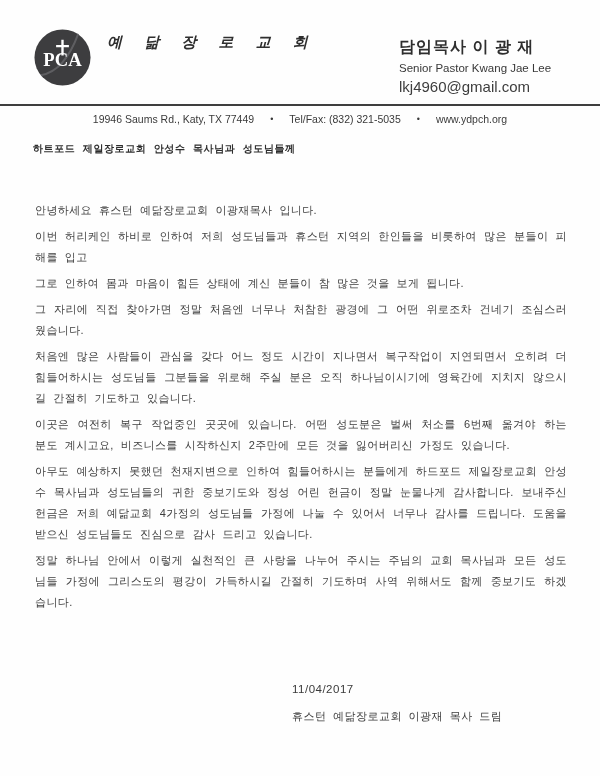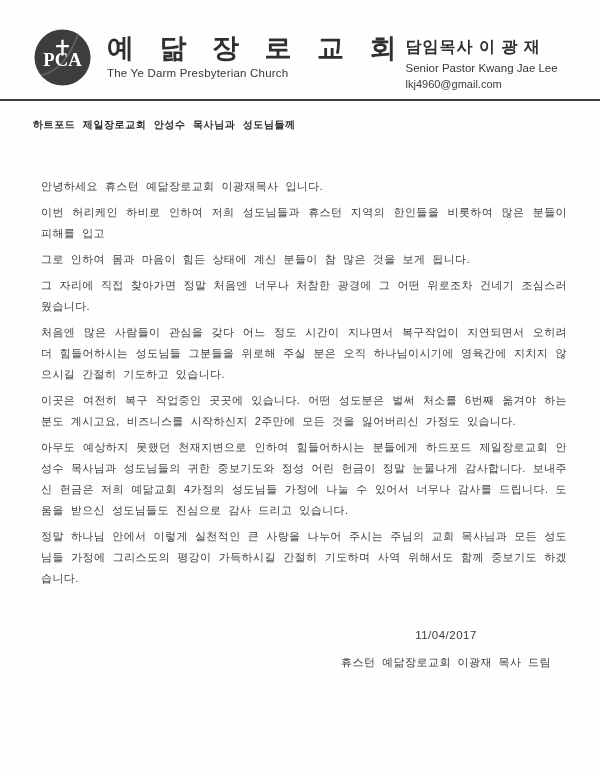--- a/index.html
+++ b/index.html
@@ -10,49 +10,49 @@
     font-family:"Liberation Sans","DejaVu Sans",sans-serif;
     color:#3b3b3b;
     overflow:hidden;
   }
   .pad{padding-left:33px;padding-right:33px;}
   
   .header{display:flex;align-items:flex-start;padding-top:27px;}
   .logo{flex:0 0 auto;width:59px;height:59px;margin-top:1px;}
   .namewrap{margin-left:15px;padding-top:7px;}
   .name-ko{
-    font-size:27px;font-weight:bold;color:#2f2f2f;
-    letter-spacing:9px;line-height:1.1;white-space:nowrap;
+    font-size:15px;font-weight:bold;color:#2f2f2f;
+    letter-spacing:9px;line-height:1.1;white-space:nowrap;font-style:italic;
   }
   .name-en{font-size:11.5px;color:#363636;margin-top:3px;letter-spacing:0.2px;}
   .pastorwrap{margin-left:auto;padding-top:10px;width:168px;flex:0 0 auto;}
   .pastor-ko{font-size:16px;font-weight:bold;color:#2e2e2e;letter-spacing:1px;}
   .pastor-en{font-size:11.5px;color:#383838;margin-top:4px;}
-  .pastor-email{font-size:11px;color:#3d3d3d;margin-top:4px;}
+  .pastor-email{font-size:15px;color:#3d3d3d;margin-top:4px;}
   
   .rule{border:none;border-top:2px solid #3e3e3e;margin:9px 0 0 0;}
   .contact{
     text-align:center;font-size:10.5px;color:#3a3a3a;
     margin-top:7px;white-space:nowrap;
   }
   .contact .sep{display:inline-block;margin:0 16px;font-size:9px;vertical-align:1px;}
   
   .recipient{
     font-size:10px;font-weight:bold;color:#2e2e2e;
     margin-top:17px;word-spacing:4px;letter-spacing:0.6px;
   }
   .body-text{margin-top:44px;}
   .body-text p{
-    margin:0 0 5px 8px;
+    margin:0 0 5px 2px;
     font-size:11px;line-height:21px;
     color:#3e3e3e;
     text-align:justify;
     word-spacing:3.5px;letter-spacing:0.4px;
   }
-  .closing{margin-top:40px;margin-left:292px;text-align:center;}
+  .closing{margin-top:70px;margin-left:292px;}
   .date{font-size:11.5px;color:#3a3a3a;letter-spacing:0.5px;}
   .signature{
     font-size:11px;color:#3a3a3a;margin-top:14px;
     word-spacing:3px;letter-spacing:0.5px;white-space:nowrap;
   }
 </style>
 </head>
 <body>
 
 <div class="page">
@@ -61,31 +61,33 @@
     <div class="logo">
       <svg viewBox="0 0 60 60" width="59" height="59" aria-hidden="true">
         <circle cx="30" cy="30" r="28.5" fill="#3d3d3f"></circle>
         <path d="M8 48 Q32 44 46 6" stroke="#6a6a6e" fill="none" stroke-width="2" opacity="0.75"></path>
         <path d="M30 12 v16 M23.5 18.5 h13" stroke="#ffffff" stroke-width="2.4" fill="none"></path>
         <text x="30" y="39" font-size="19" font-weight="bold" fill="#ffffff" text-anchor="middle" font-family="'Liberation Serif','DejaVu Serif',serif">PCA</text>
       </svg>
     </div>
     <div class="namewrap">
       <div class="name-ko">예 닮 장 로 교 회</div>
-      <div class="name-en">The Ye Darm Presbyterian Church</div>
     </div>
     <div class="pastorwrap">
       <div class="pastor-ko">담임목사 이 광 재</div>
       <div class="pastor-en">Senior Pastor Kwang Jae Lee</div>
       <div class="pastor-email">lkj4960@gmail.com</div>
     </div>
   </div>
 
   <hr class="rule">
 
+  <div class="contact">
+    <span>19946 Saums Rd., Katy, TX 77449</span><span class="sep">•</span><span>Tel/Fax: (832) 321-5035</span><span class="sep">•</span><span>www.ydpch.org</span>
+  </div>
 
   <div class="recipient pad">하트포드 제일장로교회 안성수 목사님과 성도님들께</div>
 
   <div class="body-text pad">
       <p>안녕하세요 휴스턴 예닮장로교회 이광재목사 입니다.</p>
       <p>이번 허리케인 하비로 인하여 저희 성도님들과 휴스턴 지역의 한인들을 비롯하여 많은 분들이 피해를 입고</p>
       <p>그로 인하여 몸과 마음이 힘든 상태에 계신 분들이 참 많은 것을 보게 됩니다.</p>
       <p>그 자리에 직접 찾아가면 정말 처음엔 너무나 처참한 광경에 그 어떤 위로조차 건네기 조심스러웠습니다.</p>
       <p>처음엔 많은 사람들이 관심을 갖다 어느 정도 시간이 지나면서 복구작업이 지연되면서 오히려 더 힘들어하시는 성도님들 그분들을 위로해 주실 분은 오직 하나님이시기에 영육간에 지치지 않으시길 간절히 기도하고 있습니다.</p>
       <p>이곳은 여전히 복구 작업중인 곳곳에 있습니다. 어떤 성도분은 벌써 처소를 6번째 옮겨야 하는 분도 계시고요, 비즈니스를 시작하신지 2주만에 모든 것을 잃어버리신 가정도 있습니다.</p>

